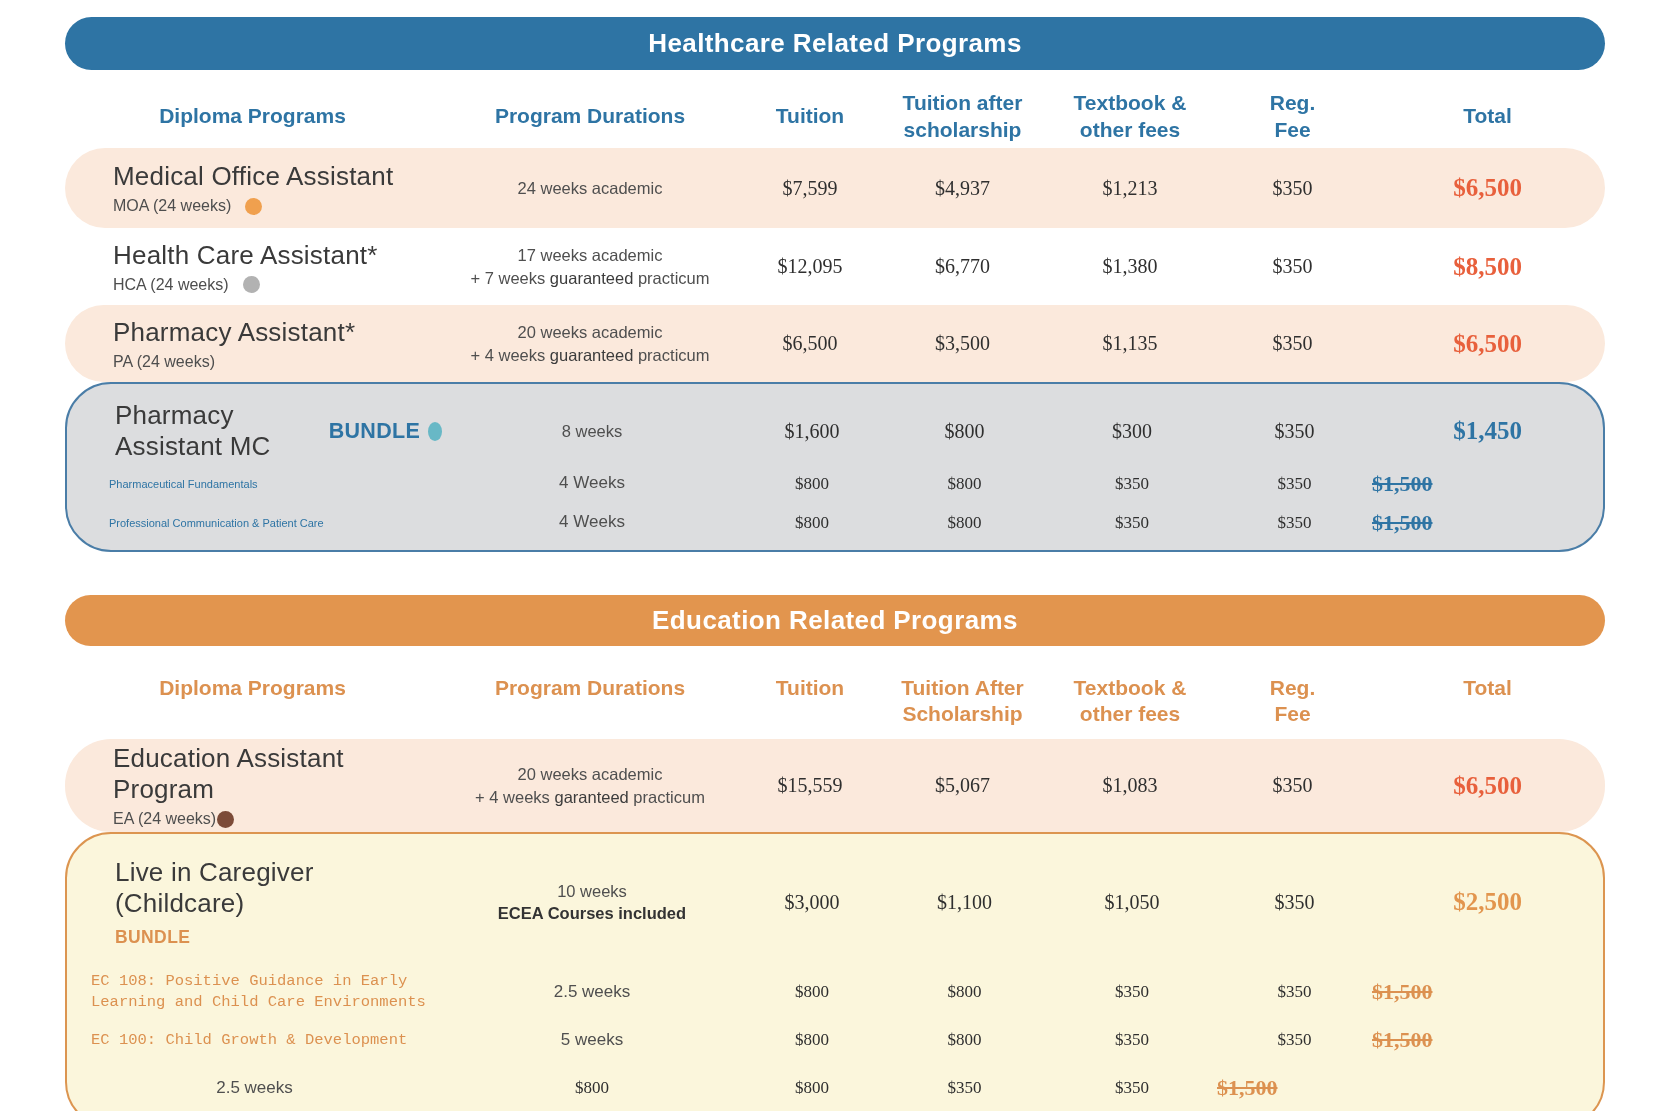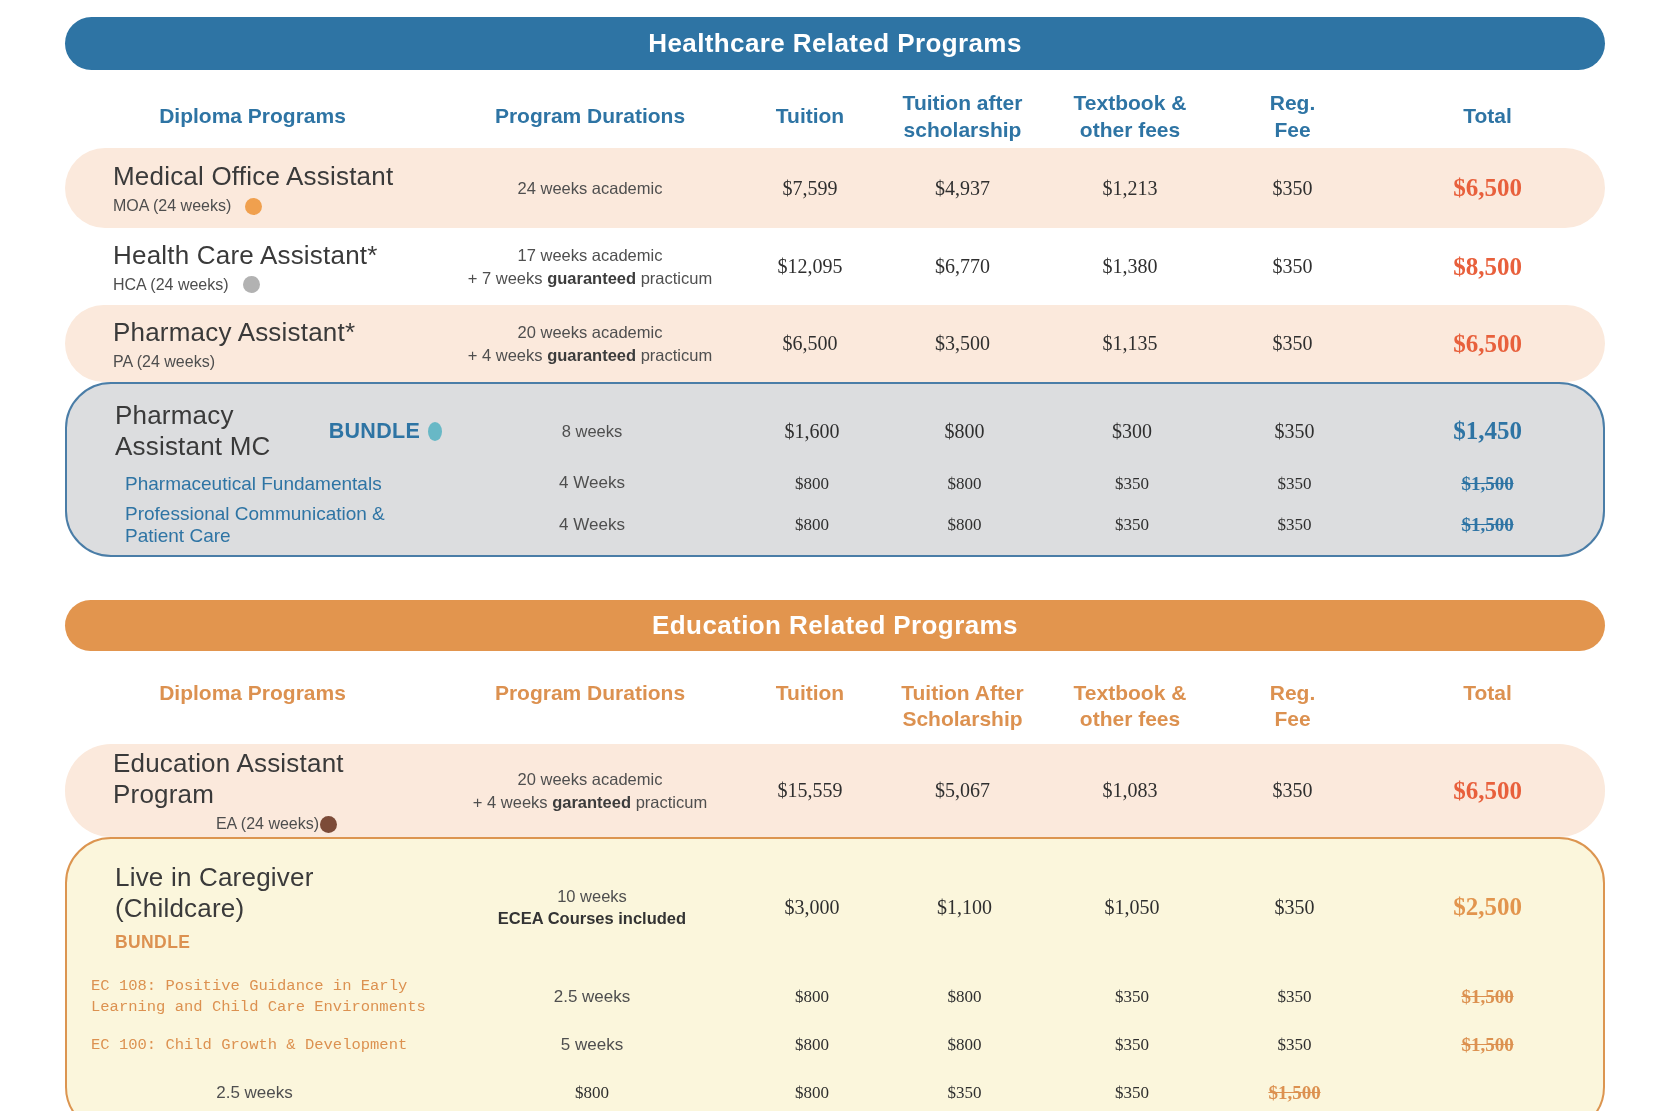--- a/index.html
+++ b/index.html
@@ -33,43 +33,43 @@
   .namecell { padding-left:48px; }
   .pname { font-size:26px; font-weight:500; color:var(--text-dark); letter-spacing:.2px; }
   .psub  { font-size:16px; color:#4e4e4e; margin-top:5px; display:flex; align-items:center; gap:14px; }
   .dot { width:17px; height:17px; border-radius:50%; display:inline-block; }
   .dot-orange { background:var(--dot-orange); }
   .dot-gray   { background:var(--dot-gray); }
   .dot-teal   { background:var(--dot-teal); width:19px; height:19px; }
   .dot-brown  { background:var(--dot-brown); }
 
   .dur { text-align:center; font-size:16.5px; color:var(--text-mid); line-height:1.35; }
-  .dur b { font-weight:700; color:#3c3c3c; }
+  .dur b { font-weight:400; color:#3c3c3c; }
   .dur .strong { font-weight:600; color:#333; }
 
   .money { text-align:center; font-family:"Liberation Serif", serif; font-size:20px; color:var(--money); }
   .total { text-align:center; font-family:"Liberation Serif", serif; font-size:25px; font-weight:700; }
   .total.coral  { color:var(--coral); }
   .total.blue   { color:var(--accent-blue); }
   .total.orange { color:var(--accent-orange); }
 
   
   .bundlebox { border-radius:46px; }
   .bundlebox.hc { background:var(--gray-bg); border:2px solid var(--gray-border);
                   min-height:158px; padding:14px 0 8px 0; }
   .bundlebox.ed { background:var(--yellow-bg); border:2px solid var(--yellow-border);
                   min-height:288px; padding:6px 0 10px 0; }
 
   .bundle-main { min-height:66px; }
   .bundle-name { display:flex; align-items:center; gap:8px; }
   .bundle-label-blue { color:var(--accent-blue); font-weight:800; font-size:21.5px; letter-spacing:.3px; }
   .course { min-height:39px; }
-  .course .cname { padding-left:58px; font-size:19px; color:var(--accent-blue); }
+  .course .cname { padding-left:42px; font-size:11px; color:var(--accent-blue); }
   .course .dur, .course .money { font-size:17px; }
-  .struck { text-align:center; font-family:"Liberation Serif", serif; font-size:19px; font-weight:700;
+  .struck { text-align:left; font-family:"Liberation Serif", serif; font-size:22px; font-weight:700;
             text-decoration:line-through; }
   .struck.blue   { color:var(--accent-blue); }
   .struck.orange { color:var(--header-orange); }
 
   .cg-main { min-height:124px; }
   .cg-label { color:var(--header-orange); font-weight:800; font-size:17.5px; letter-spacing:.4px; margin-top:8px; }
   .eccourse .cname { padding-left:24px; font-size:15.5px; color:var(--header-orange); line-height:1.35; max-width:360px;font-family:Liberation Mono, monospace; }
   .eccourse { min-height:40px; }
   .eccourse.twoline { min-height:56px; }
 </style>
@@ -194,21 +194,21 @@
       <div class="col">Tuition</div>
       <div class="col">Tuition After Scholarship</div>
       <div class="col">Textbook &amp; other fees</div>
       <div class="col" style="padding:0 34px;">Reg. Fee</div>
       <div class="col">Total</div>
     </div>
 
     <div class="grid row peach ea">
       <div class="namecell">
         <div class="pname">Education Assistant Program</div>
-        <div class="psub" style="gap:1px;justify-content:center;">
+        <div class="psub" style="gap:1px;">
           <span>EA (24 weeks)</span>
           <span class="dot dot-brown"></span>
         </div>
       </div>
       <div class="dur">
         <span>20 weeks academic</span><br>
         <span>+ 4 weeks </span><b>garanteed</b><span> practicum</span>
       </div>
       <div class="money">$15,559</div>
       <div class="money">$5,067</div>

